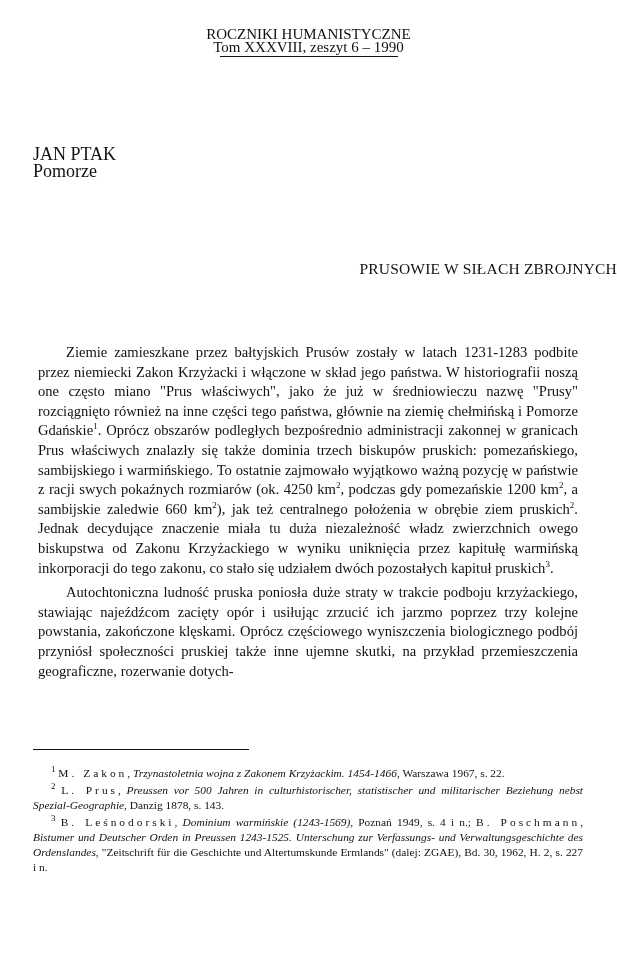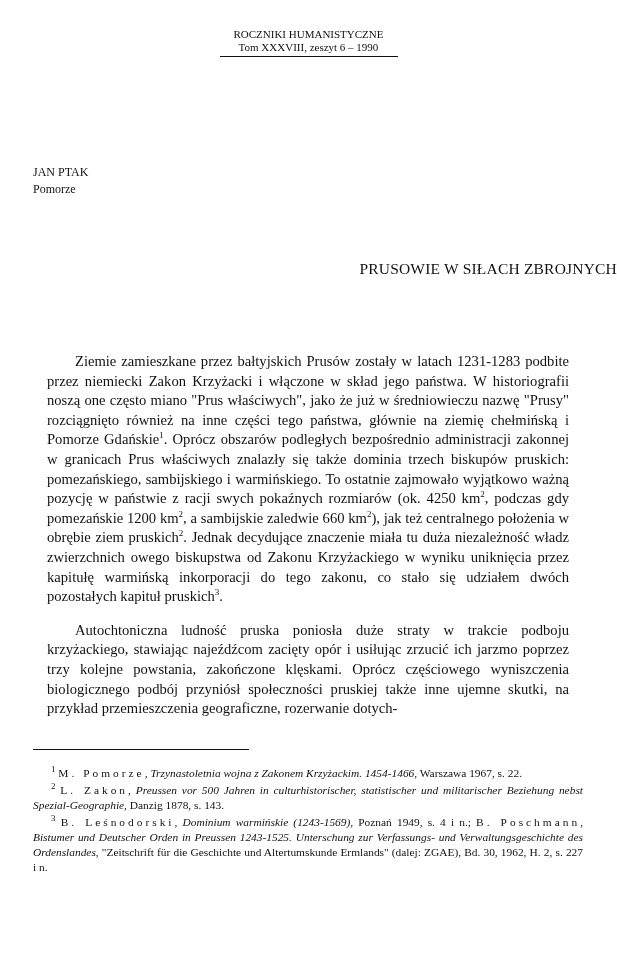--- a/index.html
+++ b/index.html
@@ -1,26 +1,26 @@
 <!DOCTYPE html>
 <html><head>
 <meta charset="utf-8">
 <style>
   html, body { margin:0; padding:0; background:#fff; }
   body { width:617px; height:960px; position:relative; overflow:hidden;
          font-family:"Liberation Serif","DejaVu Serif",serif; color:#111; }
   .header { position:absolute; top:28px; left:0; width:617px; text-align:center;
-            font-size:11px; line-height:13px; }
+            font-size:15px; line-height:13px; }
   .header .rule { width:178px; height:1px; background:#111; margin:2px auto 0; }
-  .author { position:absolute; top:164px; left:33px; font-size:12px; line-height:17px; }
+  .author { position:absolute; top:146px; left:33px; font-size:18px; line-height:17px; }
   .title { position:absolute; top:260px; left:0; width:617px; text-align:right;
            font-size:15.5px; line-height:18px; letter-spacing:0.2px; }
   .body { position:absolute; top:338px; left:33px; width:550px;
           font-size:14.6px; line-height:19.6px; text-align:justify; }
-  .body p { margin:14px; text-indent:28px; }
+  .body p { margin:5px; text-indent:28px; }
   sup { font-size:9px; line-height:0; vertical-align:super; }
   .fnrule { position:absolute; top:749px; left:33px; width:216px; height:1px; background:#111; }
   .footnotes { position:absolute; top:766px; left:33px; width:550px;
                font-size:11.4px; line-height:15px; text-align:justify; }
   .footnotes p { margin:0 0 2px 0; text-indent:18px; }
   .sp { letter-spacing:3px; }
   i { }
 </style>
 </head>
 <body>
@@ -41,16 +41,16 @@
 </div>
 
 <div class="body">
   <p><span>Ziemie zamieszkane przez bałtyjskich Prusów zostały w latach 1231-1283 podbite przez niemiecki Zakon Krzyżacki i włączone w skład jego państwa. W historiografii noszą one często miano "Prus właściwych", jako że już w średniowieczu nazwę "Prusy" rozciągnięto również na inne części tego państwa, głównie na ziemię chełmińską i Pomorze Gdańskie</span><sup>1</sup><span>. Oprócz obszarów podległych bezpośrednio administracji zakonnej w granicach Prus właściwych znalazły się także dominia trzech biskupów pruskich: pomezańskiego, sambijskiego i warmińskiego. To ostatnie zajmowało wyjątkowo ważną pozycję w państwie z racji swych pokaźnych rozmiarów (ok. 4250 km</span><sup>2</sup><span>, podczas gdy pomezańskie 1200 km</span><sup>2</sup><span>, a sambijskie zaledwie 660 km</span><sup>2</sup><span>), jak też centralnego położenia w obrębie ziem pruskich</span><sup>2</sup><span>. Jednak decydujące znaczenie miała tu duża niezależność władz zwierzchnich owego biskupstwa od Zakonu Krzyżackiego w wyniku uniknięcia przez kapitułę warmińską inkorporacji do tego zakonu, co stało się udziałem dwóch pozostałych kapituł pruskich</span><sup>3</sup><span>.</span></p>
   <p>Autochtoniczna ludność pruska poniosła duże straty w trakcie podboju krzyżackiego, stawiając najeźdźcom zacięty opór i usiłując zrzucić ich jarzmo poprzez trzy kolejne powstania, zakończone klęskami. Oprócz częściowego wyniszczenia biologicznego podbój przyniósł społeczności pruskiej także inne ujemne skutki, na przykład przemieszczenia geograficzne, rozerwanie dotych-</p>
 </div>
 
 <div class="fnrule"></div>
 
 <div class="footnotes">
-  <p><sup>1</sup> <span class="sp">M. Pomorze</span>, <i>Trzynastoletnia wojna z Zakonem Krzyżackim. 1454-1466</i><span>, Warszawa 1967, s. 22.</span></p>
-  <p><sup>2</sup> <span class="sp">L. Zakon</span>, <i>Preussen vor 500 Jahren in culturhistorischer, statistischer und militarischer Beziehung nebst Spezial-Geographie</i><span>, Danzig 1878, s. 143.</span></p>
+  <p><sup>1</sup> <span class="sp">M. Zakon</span>, <i>Trzynastoletnia wojna z Zakonem Krzyżackim. 1454-1466</i><span>, Warszawa 1967, s. 22.</span></p>
+  <p><sup>2</sup> <span class="sp">L. Prus</span>, <i>Preussen vor 500 Jahren in culturhistorischer, statistischer und militarischer Beziehung nebst Spezial-Geographie</i><span>, Danzig 1878, s. 143.</span></p>
   <p><sup>3</sup> <span class="sp">B. Leśnodorski</span>, <i>Dominium warmińskie (1243-1569)</i><span>, Poznań 1949, s. 4 i n.; </span><span class="sp">B. Poschmann</span>, <i>Bistumer und Deutscher Orden in Preussen 1243-1525. Unterschung zur Verfassungs- und Verwaltungsgeschichte des Ordenslandes</i><span>, "Zeitschrift für die Geschichte und Altertumskunde Ermlands" (dalej: ZGAE), Bd. 30, 1962, H. 2, s. 227 i n.</span></p>
 </div>
 
 </body></html>

